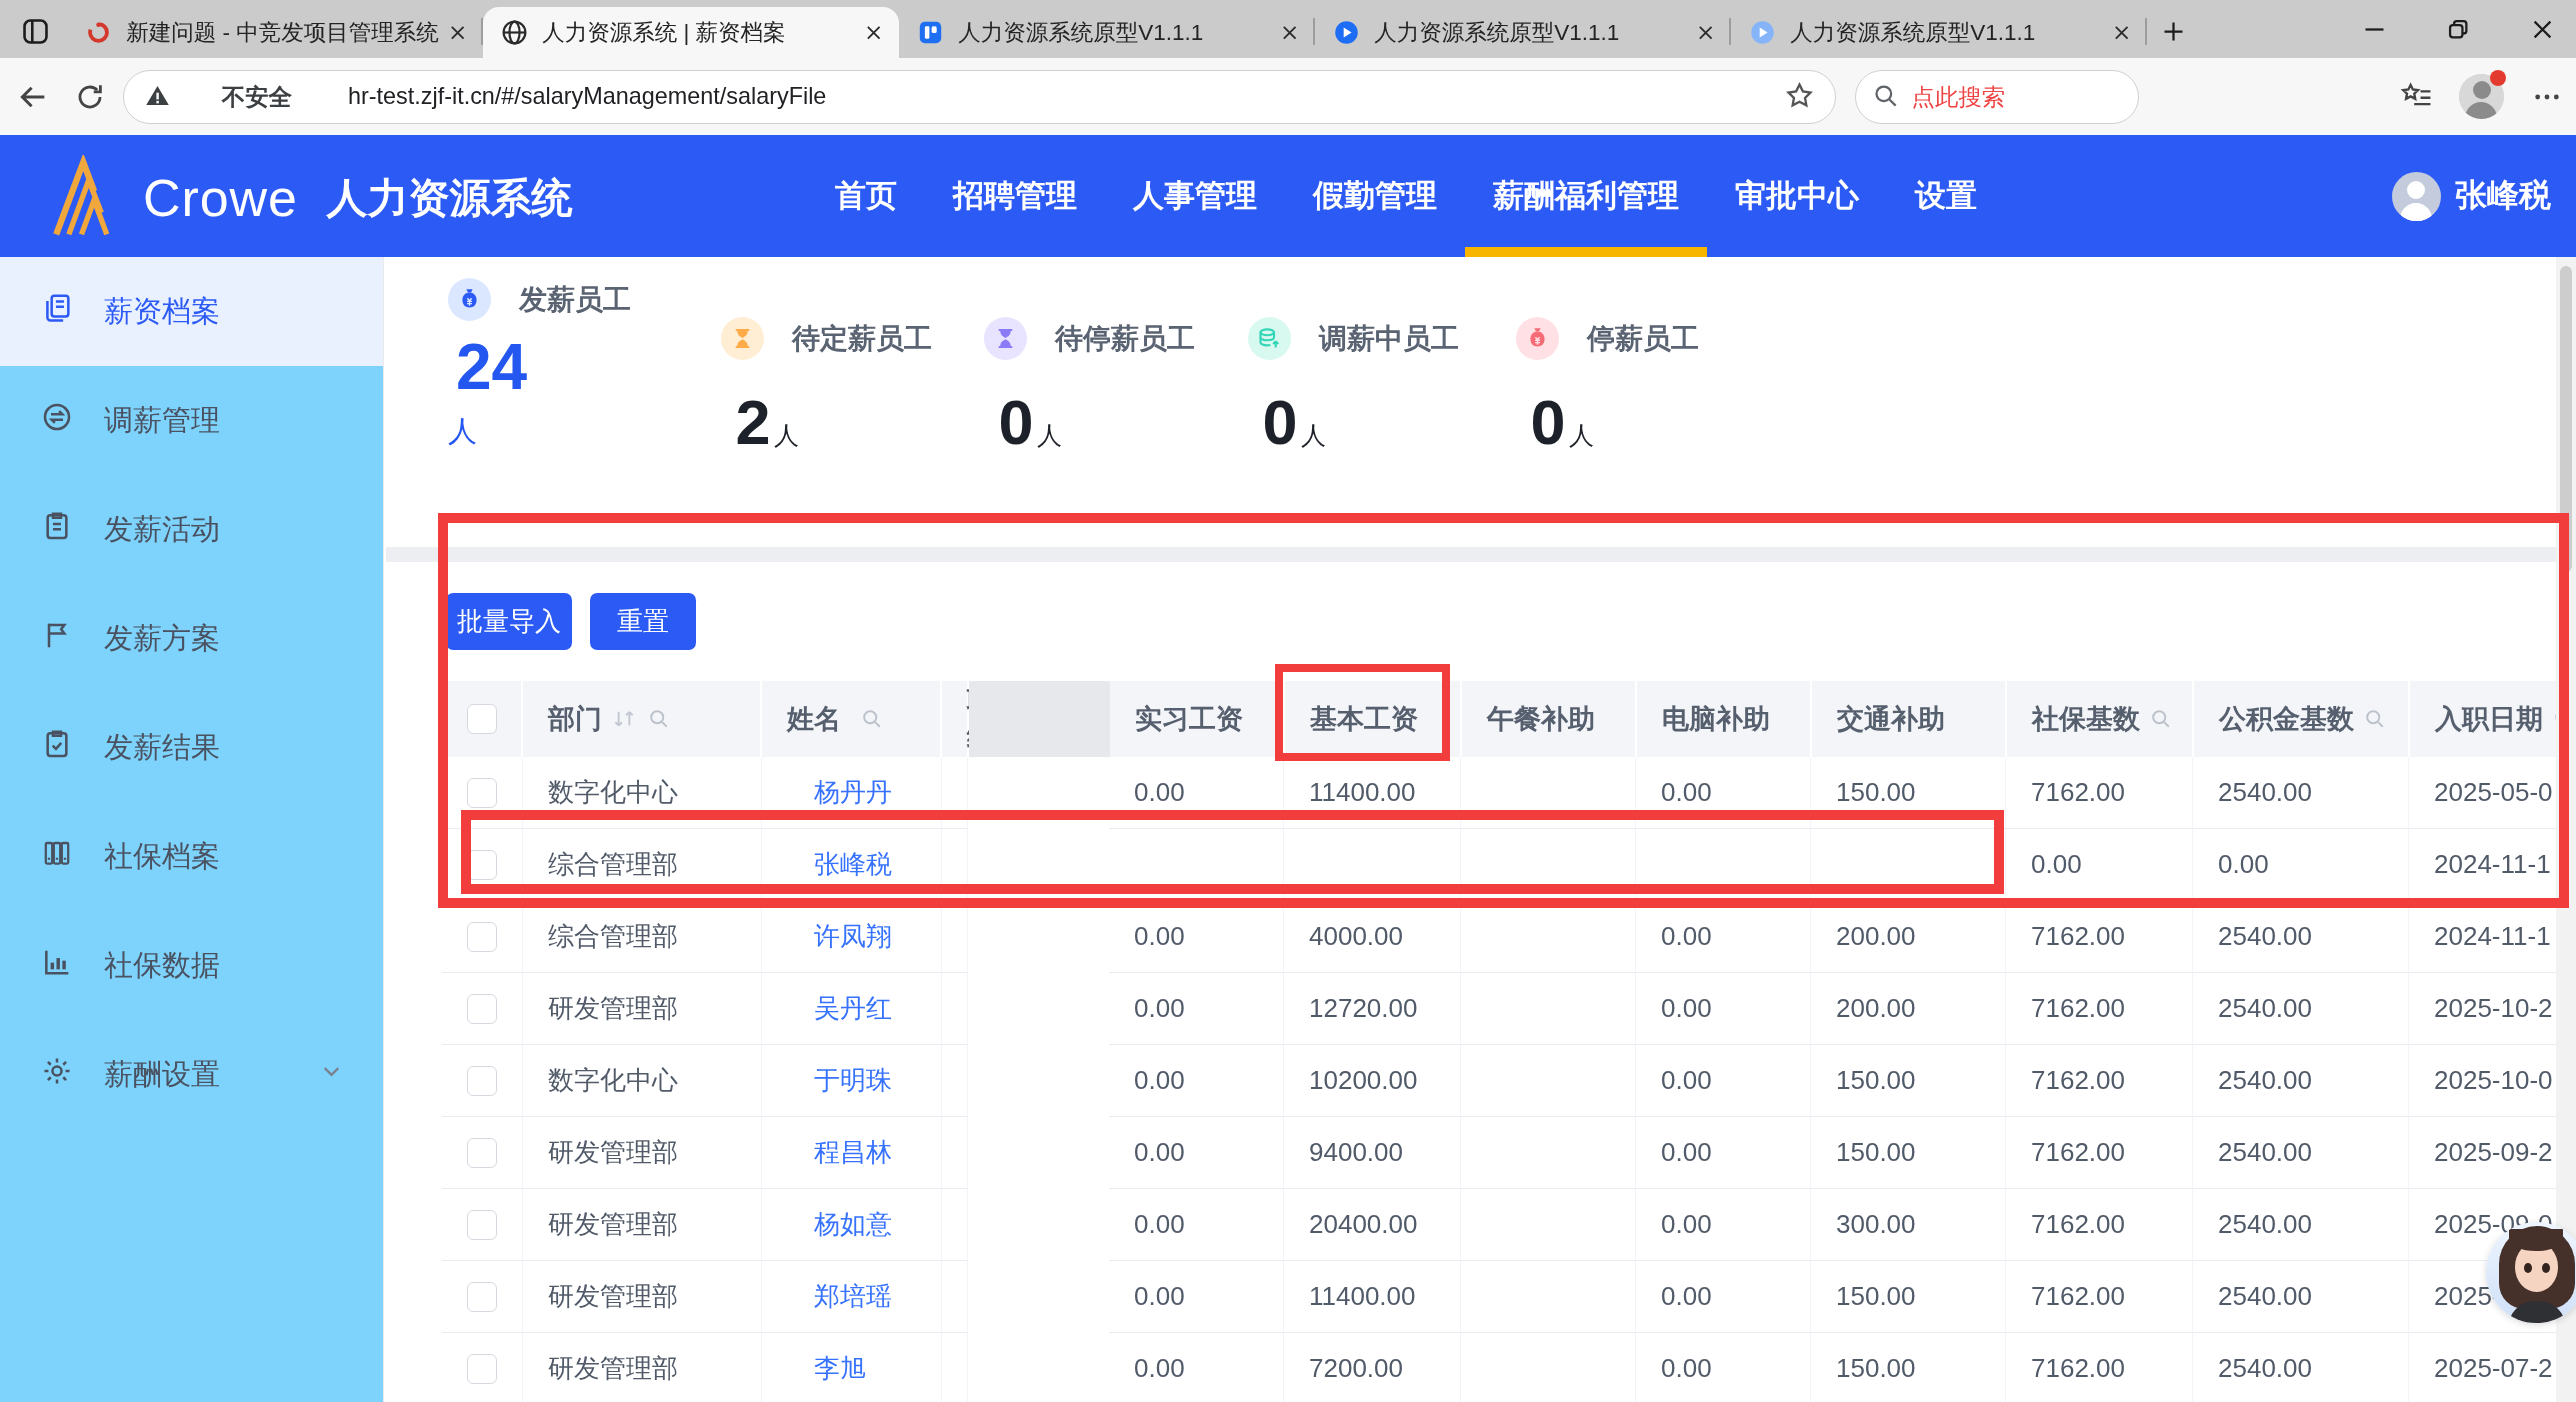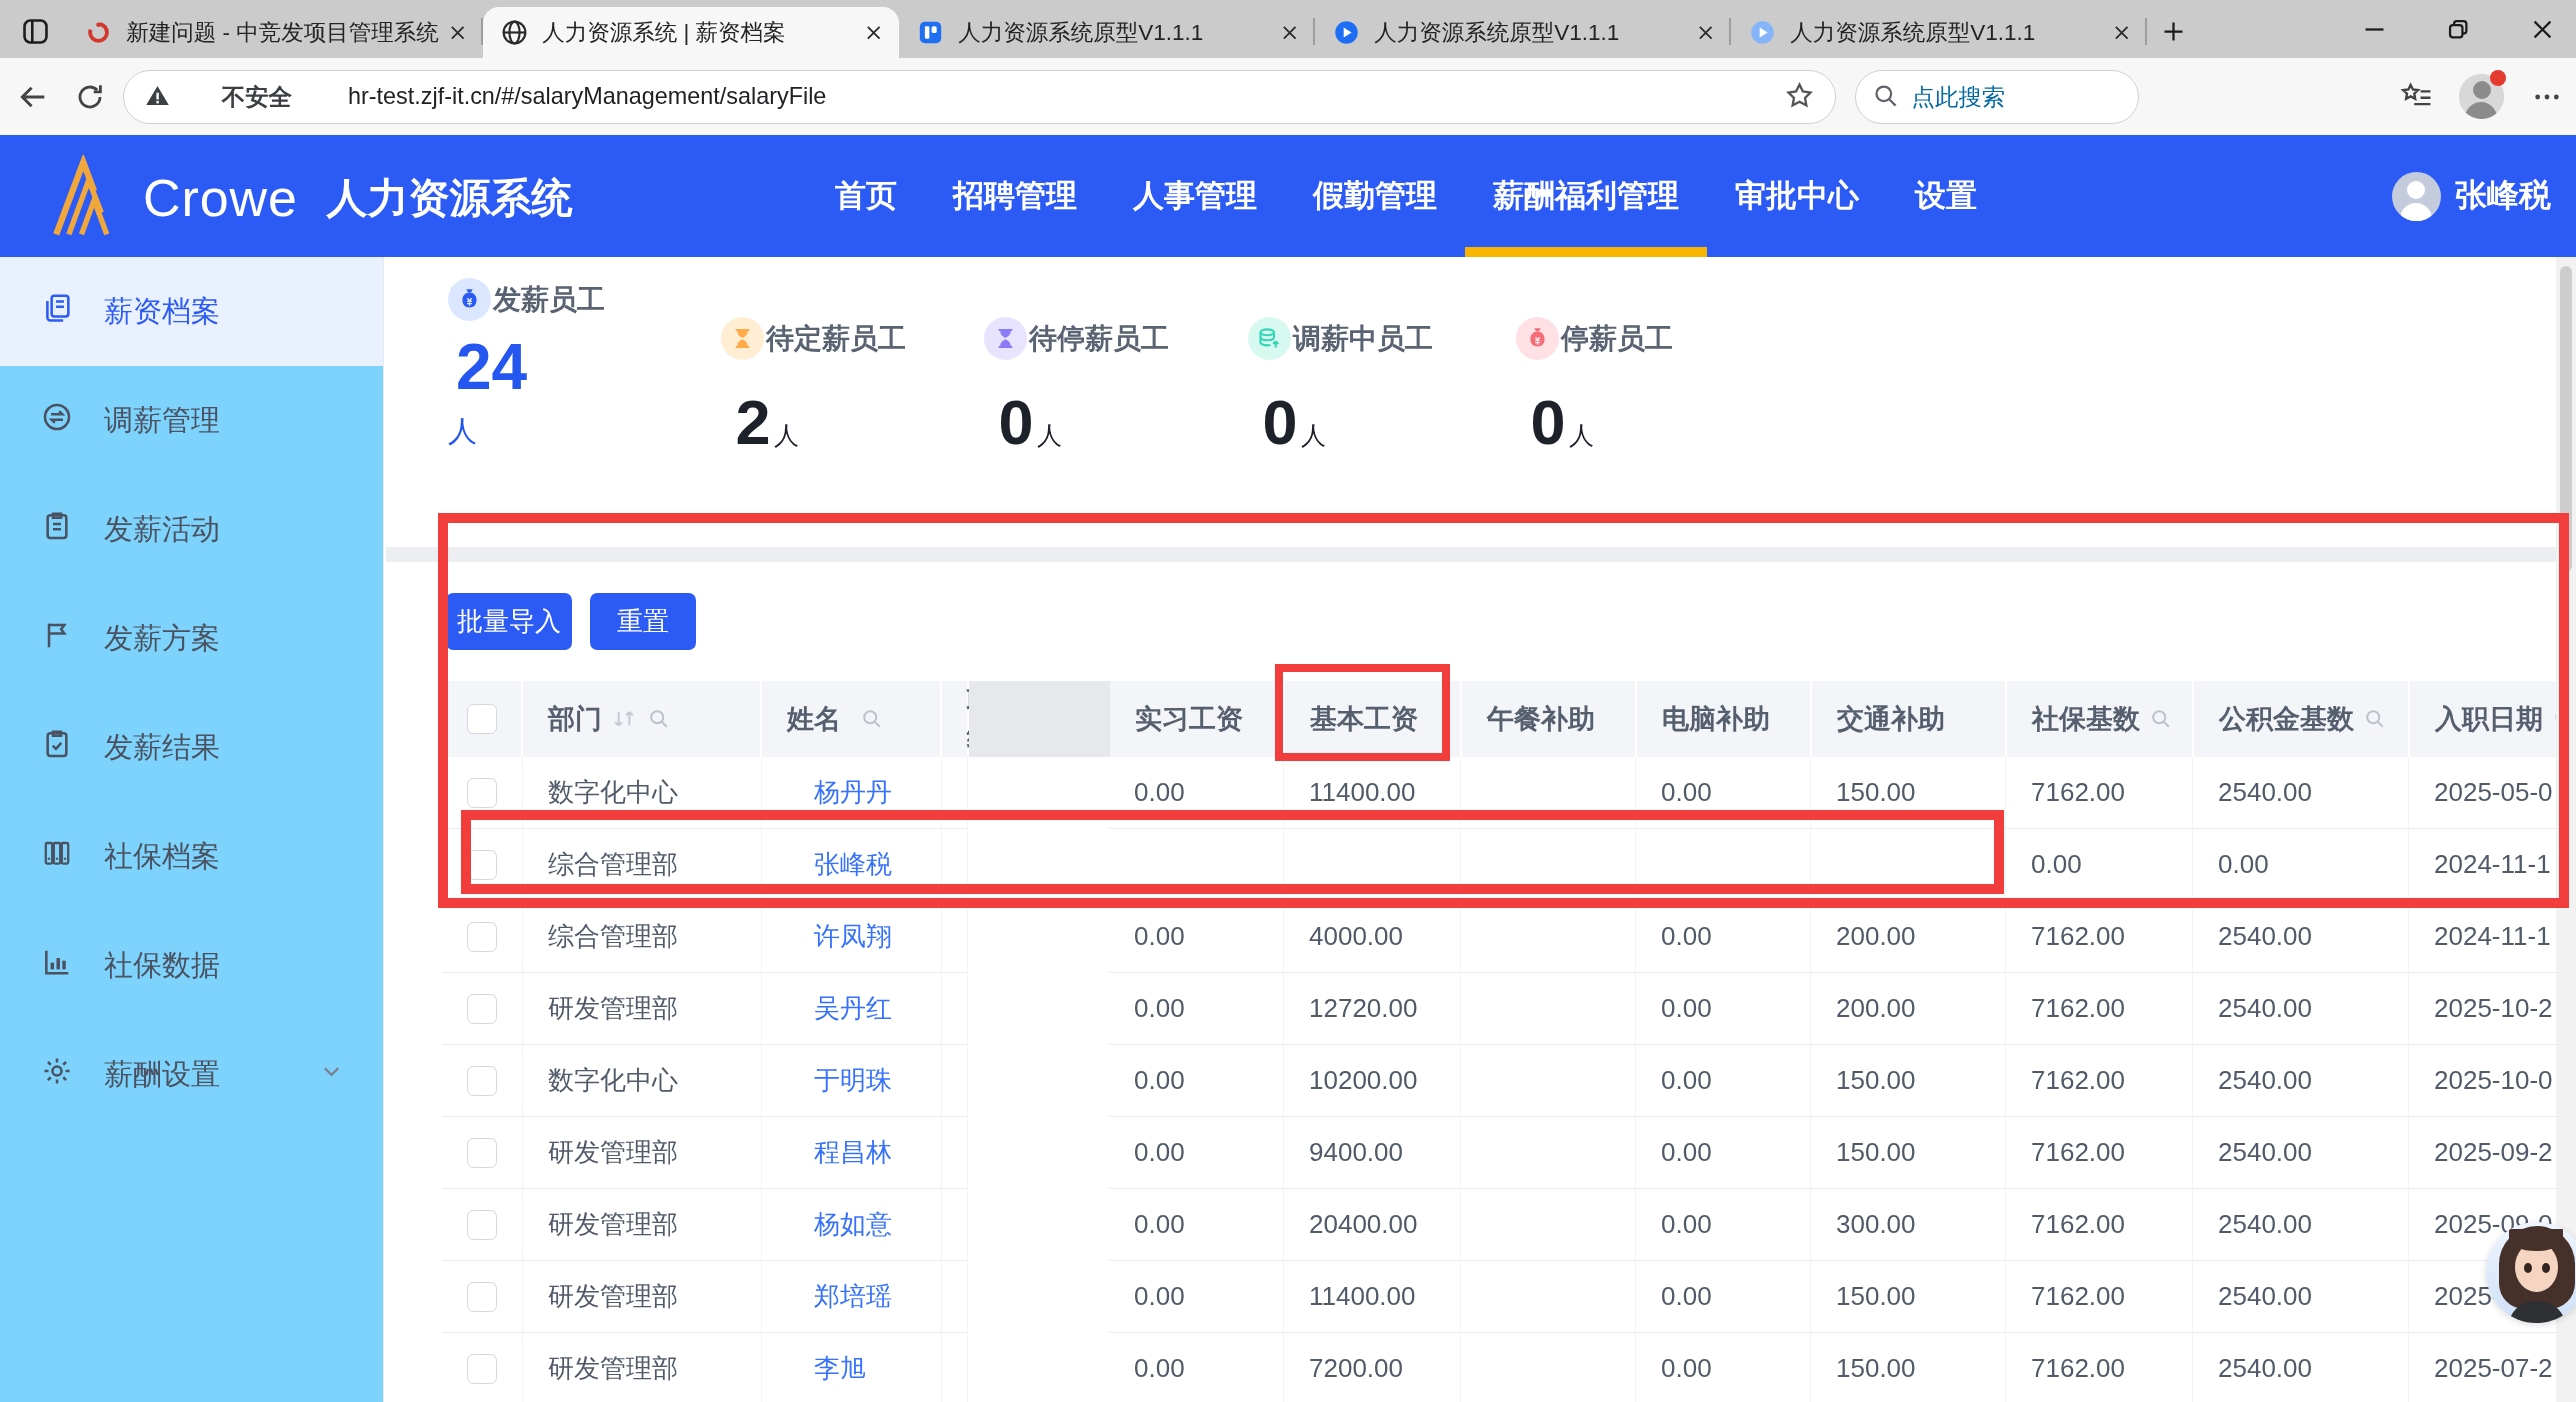--- a/index.html
+++ b/index.html
@@ -23,21 +23,21 @@
   .winbtn { width:41px; height:41px; display:flex; align-items:center; justify-content:center; }
 
   
   .toolbar { position:absolute; left:0; top:58px; width:100%; height:78px; background:#f7f7f7; }
   .navbtn { position:absolute; top:18px; width:41px; height:41px; display:flex; align-items:center; justify-content:center; }
   #btn-back { left:12.6px; } #btn-refresh { left:69px; }
   .urlbar { position:absolute; left:123px; top:11.7px; width:1713px; height:54px; background:#fff; border:1.8px solid #d0d0d0; border-radius:27px; display:flex; align-items:center; padding:0 20px;gap:40px; }
   .urlbar .sec { font-size:23.4px; font-weight:700; color:#3c4043; margin:0 16px 0 10.8px; }
   .urlbar .url { font-size:23.4px; color:#202124; flex:1; white-space:nowrap; overflow:hidden; }
   .searchbox { position:absolute; left:1855px; top:11.7px; width:284px; height:54px; background:#fff; border:1.8px solid #d0d0d0; border-radius:27px; display:flex; align-items:center; padding:0 16px; gap:12.6px; }
-  .searchbox .ph { font-size:23.4px; color:#0369a1; }
+  .searchbox .ph { font-size:23.4px; color:#ef4444; }
   .tool-ico { position:absolute; top:16px; width:45px; height:45px; display:flex; align-items:center; justify-content:center; }
   #ico-fav { left:2394px; } #ico-more { left:2524px; }
   .profile { position:absolute; left:2459px; top:16px; width:45px; height:45px; border-radius:50%; background:#d8d8d8; display:flex; align-items:flex-end; justify-content:center; overflow:visible; }
   .profile .pdot { position:absolute; right:-1.8px; top:-3.6px; width:16px; height:16px; border-radius:50%; background:#e33b30; }
   .pcircle { width:45px; height:45px; border-radius:50%; overflow:hidden; position:relative; background:#d8d8d8; }
   .pcircle .head { position:absolute; left:13.5px; top:7.2px; width:18px; height:18px; border-radius:50%; background:#8b8b8b; }
   .pcircle .bod { position:absolute; left:6.3px; top:28px; width:32px; height:21.6px; border-radius:16px 16px 0 0; background:#8b8b8b; }
 
   
   .appheader { position:absolute; left:0; top:135px; width:100%; height:122px; background:#2c5af5; }
@@ -59,21 +59,21 @@
   .side-item.active { background:#e9f1ff; color:#2c5af5; }
   .side-item svg { flex:none; }
   .side-chev { position:absolute; right:38px; }
 
   
   .main { position:absolute; left:386px; top:257px; right:0; bottom:0; background:#fff; }
   .band { position:absolute; left:386px; top:547px; width:2190px; height:15.3px; background:#edeef2; }
 
   
   .stat { position:absolute; }
-  .stat-head { display:flex; align-items:center; gap:2px; }
+  .stat-head { display:flex; align-items:center; gap:28px; }
   .sicon { width:43px; height:43px; border-radius:50%; display:flex; align-items:center; justify-content:center; flex:none; }
   .t-blue   { background:#dbe7ff; color:#2c5af5; }
   .t-orange { background:#ffeed3; color:#ffab4a; }
   .t-purple { background:#e8e3ff; color:#8b7bf7; }
   .t-teal   { background:#d7f9f0; color:#35d6b8; }
   .t-red    { background:#ffe0e4; color:#f56c76; }
   .slabel { font-size:28px; font-weight:700; color:#5a6372; }
   .stat-0 { left:448px; top:278px; }
   .stat-0 .snum { font-size:64px; font-weight:700; color:#2456f0; margin-top:14.4px; line-height:1;margin-left:8px; }
   .stat-0 .sunit { font-size:29px; color:#2456f0; margin-top:12.6px; }

